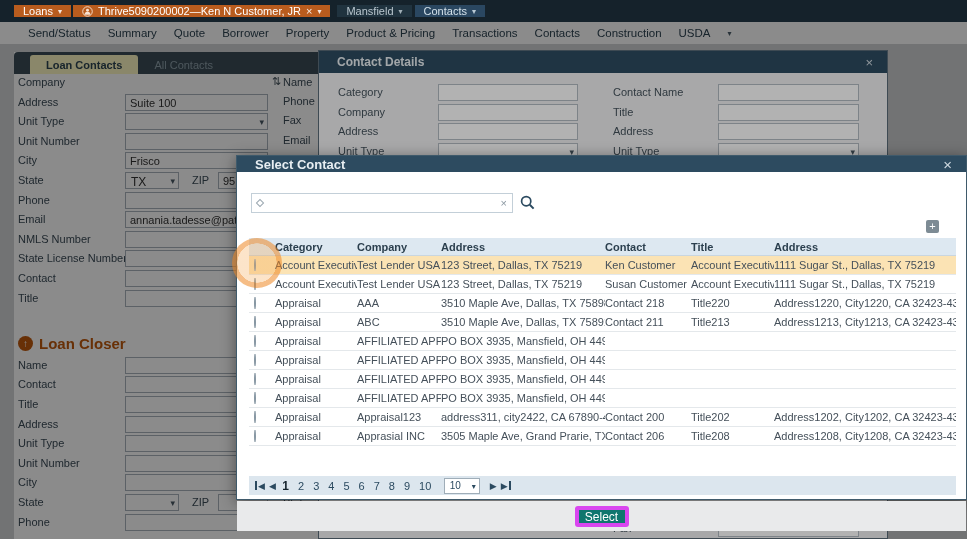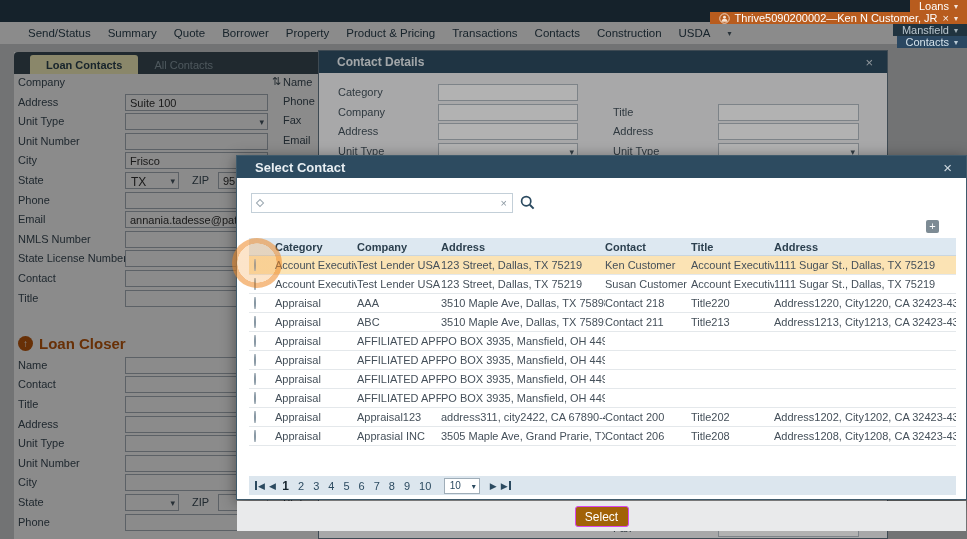--- a/index.html
+++ b/index.html
@@ -1,20 +1,20 @@
 <!DOCTYPE html>
 <html><head>
 <meta charset="utf-8">
 <style>
   * { box-sizing: border-box; margin: 0; padding: 0; }
   html,body { width:967px; height:539px; overflow:hidden; }
   body { font-family:"Liberation Sans", sans-serif; position:relative; background:#d2d4d6; }
 
   
-  .topbar { position:absolute; top:0; left:0; right:0; height:22px; background:#15222b; z-index:70; display:flex; align-items:flex-end; padding-left:14px;flex-direction:column; }
+  .topbar { position:absolute; top:0; left:0; right:0; height:22px; background:#15222b; z-index:70; display:flex; align-items:center; padding-left:14px; }
   .tab { display:flex; align-items:center; gap:5px; padding:0 9px; font-size:11px; cursor:pointer; }
   .tab.orange { background:#b85c1e; color:#ffffff; }
   .tab.orange + .tab.orange { margin-left:2px; }
   .tab.darktab { background:#20333f; color:#b9c6ce; margin-left:7px; }
   .tab.activetab { background:#2a4761; color:#d3e1ea; margin-left:3px; }
   .caret { font-size:8px; opacity:.85; }
   .tab .closex { font-size:11px; opacity:.9; }
   .person-ic { width:11px; height:11px; }
 
   
@@ -52,21 +52,21 @@
   .mtitle .spacer { flex:1; }
   .mtitle .mclose { font-size:13px; font-weight:normal; color:#cfd9e0; cursor:pointer; }
   .cdrow { position:absolute; height:17px; }
   .cdlabel { position:absolute; left:0; top:2px; font-size:11px; color:#44525c; white-space:nowrap; }
   .cdinput { position:absolute; left:100px; top:0; width:140px; height:17px; border:1px solid #b3bcc3; background:#fff; font-family:inherit; font-size:11px; padding:0 4px; }
   .cdrow .chevwrap { position:absolute; left:100px; top:0; width:140px; height:17px; border:1px solid #b3bcc3; background:#fff; }
   .cdrow .chev { position:absolute; right:3px; top:3px; font-size:9px; color:#4a5a64; }
 
   
   .sc { position:absolute; left:236px; top:155px; width:731px; height:345px; background:#ffffff; z-index:50; border:1px solid #3f5a6b; box-shadow:0 3px 14px rgba(0,0,0,0.45); }
-  .sc .mtitle { height:22px; font-size:13px;text-align:center; }
+  .sc .mtitle { height:16px; font-size:13px;text-align:center; }
   .sc .mtitle .mclose { font-size:15px; }
   .scbody { position:absolute; top:30px; left:0; right:0; bottom:0; background:#fff; }
   .search-wrap { position:absolute; left:14px; top:7px; width:262px; height:20px; border:1px solid #c3cfd8; background:#fff; }
   .search-input { position:absolute; left:16px; top:0; width:226px; height:18px; border:none; outline:none; font-family:inherit; font-size:11px; }
   .filter-ic { position:absolute; left:5px; top:6px; width:6px; height:6px; border:1px solid #9aa7b0; transform:rotate(45deg); }
   .clear-ic { position:absolute; right:5px; top:3px; font-size:11px; color:#8b98a2; cursor:pointer; }
   .mag-ic { position:absolute; left:283px; top:9px; cursor:pointer; }
   .plus-btn { position:absolute; right:27px; top:34px; width:13px; height:13px; background:#7d8b94; color:#fff; font-size:11px; line-height:12px; text-align:center; border-radius:2px; cursor:pointer; }
   .ctable { position:absolute; left:12px; top:52px; width:707px; font-size:11px; color:#45505a; }
   .trow { display:grid; grid-template-columns:26px 82px 84px 164px 86px 83px 182px; align-items:center; height:19px; border-bottom:1px solid #e4e8eb; }
@@ -77,21 +77,21 @@
   .pager { position:absolute; left:12px; top:290px; width:707px; height:19px; background:#dce6ee; display:flex; align-items:center; gap:4px; padding-left:6px; font-size:11px; color:#2b4a60; }
   .pg-btn { cursor:pointer; font-size:9px; color:#2b4a60; }
   .pg-first, .pg-last { display:inline-flex; align-items:center; }
   .pg-first::before { content:""; border-left:2px solid #2b4a60; height:9px; margin-right:1px; }
   .pg-last::after { content:""; border-left:2px solid #2b4a60; height:9px; margin-left:1px; }
   .pg-num { padding:0 2.5px; cursor:pointer; }
   .pg-num.cur { font-weight:bold; color:#16242e; font-size:12px; }
   .pg-size { position:relative; width:36px; height:16px; background:#fff; border:1px solid #9fadb8; margin:0 6px; font-size:10px; padding:1px 0 0 5px; cursor:pointer; }
   .pg-size .chev { position:absolute; right:3px; top:3px; font-size:8px; }
   .sc-footer { position:absolute; left:0; right:0; top:315px; height:30px; background:#e9eaeb; }
-  .select-btn { position:absolute; left:50%; transform:translateX(-50%); top:5px; width:54px; height:21px; background:#a16207; color:#fff; font-family:inherit; font-size:12px; border:1px solid #d946ef; border-radius:3px; cursor:pointer; }
+  .select-btn { position:absolute; left:50%; transform:translateX(-50%); top:5px; width:54px; height:21px; background:#0f766e; color:#fff; font-family:inherit; font-size:12px; border:4px solid #d946ef; border-radius:3px; cursor:pointer; }
 
   
   .anno { position:absolute; left:232px; top:238px; width:50px; height:50px; border-radius:50%; z-index:60;
           background:radial-gradient(circle, rgba(245,166,77,0.30) 0 55%, rgba(238,135,35,0.55) 56% 80%, rgba(238,135,35,0.18) 81% 100%); }
 </style>
 </head>
 <body>
 
 <div class="topbar">
   <div class="tab orange">
@@ -268,20 +268,24 @@
   </div>
   <div class="cdrow" style="left:19px;top:72px;width:240px">
     <span class="cdlabel">Address</span>
     <input class="cdinput" style="">
   </div>
   <div class="cdrow" style="left:19px;top:92px;width:240px">
     <span class="cdlabel">Unit Type</span>
     <div class="chevwrap">
         <span class="chev">▾</span>
       </div>
+  </div>
+  <div class="cdrow" style="left:294px;top:33px;width:264px">
+    <span class="cdlabel">Contact Name</span>
+    <input class="cdinput" style="left: 105px; width: 141px;">
   </div>
   <div class="cdrow" style="left:294px;top:53px;width:264px">
     <span class="cdlabel">Title</span>
     <input class="cdinput" style="left: 105px; width: 141px;">
   </div>
   <div class="cdrow" style="left:294px;top:72px;width:264px">
     <span class="cdlabel">Address</span>
     <input class="cdinput" style="left: 105px; width: 141px;">
   </div>
   <div class="cdrow" style="left:294px;top:92px;width:264px">

